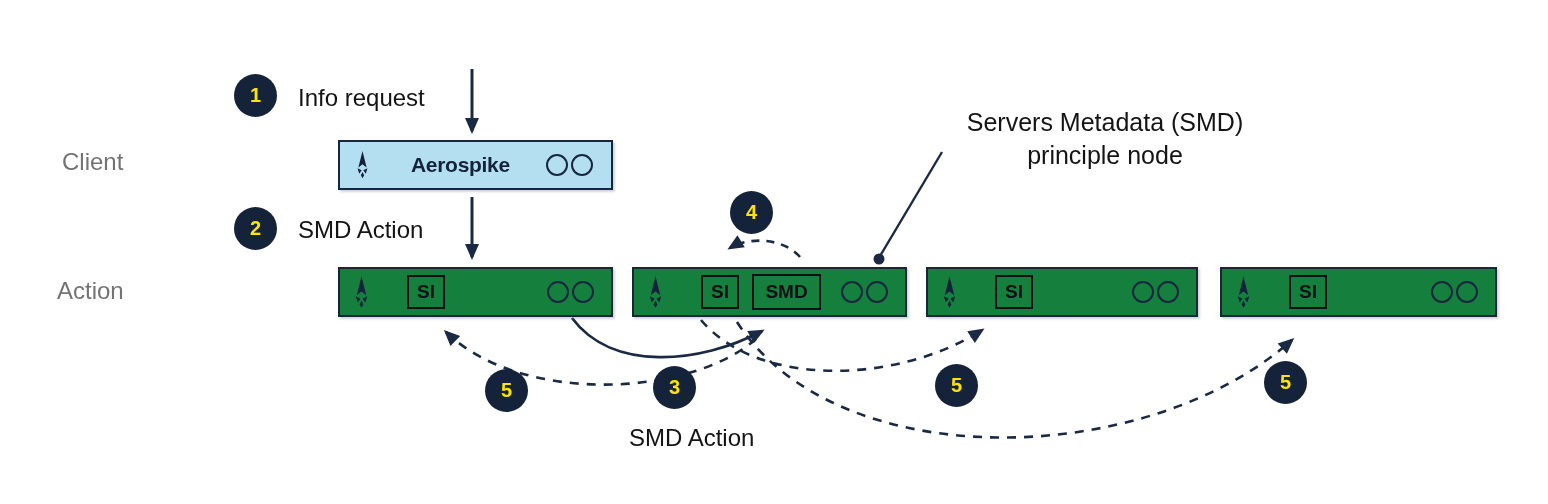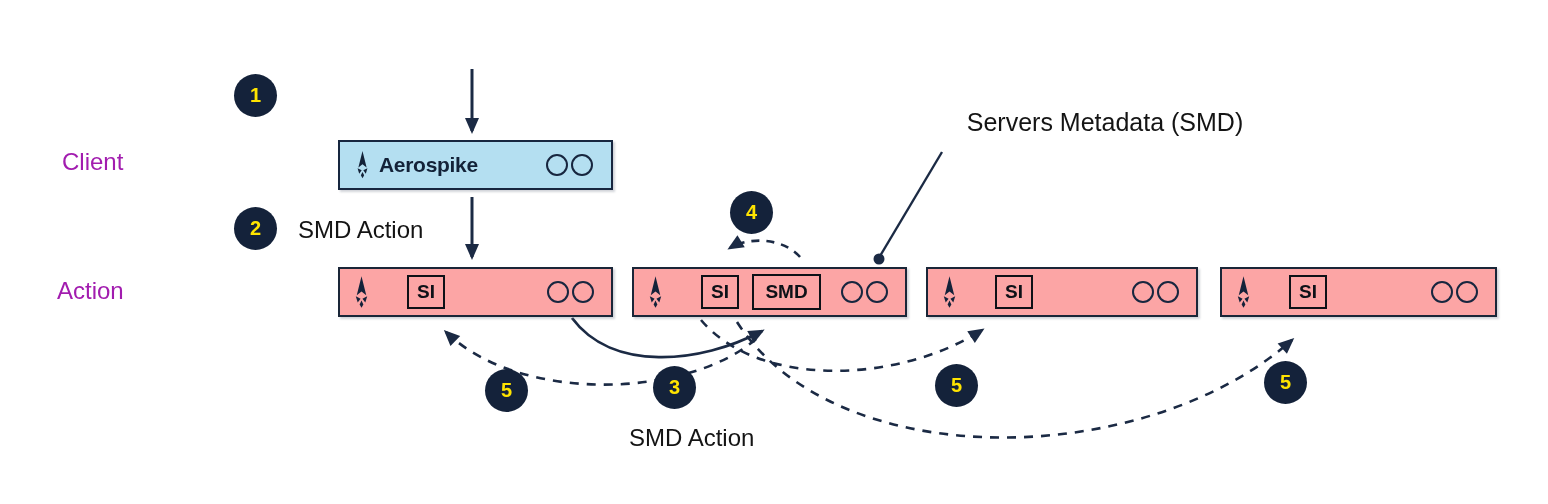--- a/index.html
+++ b/index.html
@@ -1,41 +1,41 @@
 <!DOCTYPE html>
 <html><head>
 <meta charset="utf-8">
 <style>
   html,body{margin:0;padding:0;background:#ffffff;}
   .canvas{
     position:relative;width:1548px;height:504px;background:#ffffff;
     font-family:"Liberation Sans", sans-serif;overflow:hidden;
   }
-  .rowlabel{position:absolute;font-size:24px;color:#a21caf;white-space:nowrap;}
+  .rowlabel{position:absolute;font-size:24px;color:#737373;white-space:nowrap;}
   .caption{position:absolute;font-size:24px;color:#141414;white-space:nowrap;}
   .annotation{
     position:absolute;left:905px;top:106px;width:400px;text-align:center;
     font-size:25px;line-height:33px;color:#141414;
   }
   .badge{
     position:absolute;width:43px;height:43px;border-radius:50%;
     background:#14223A;color:#FFE400;font-weight:bold;font-size:20px;
     display:flex;align-items:center;justify-content:center;z-index:5;
   }
   .node{
     position:absolute;height:50px;box-sizing:border-box;
     display:flex;align-items:center;z-index:3;
     box-shadow:2px 2px 2px rgba(125,135,150,0.35);
   }
   .client{
     background:#B4DFF1;border:2px solid #17263F;
-    left:338px;top:140px;width:275px;padding:0 18px 0 14px;
+    left:338px;top:140px;width:275px;padding:0 18px 0 14px;gap:32px;
   }
   .server{
-    background:#fca5a5;border:2.5px solid #1A2638;
+    background:#15803d;border:2.5px solid #1A2638;
     top:267px;width:275px;padding:0 17px 0 12px;
   }
   .brand{font-weight:bold;font-size:21px;color:#132238;margin-left:8px;letter-spacing:-0.3px;}
   .chip{
     box-sizing:border-box;border:2.5px solid #0D1117;height:34px;
     display:flex;align-items:center;justify-content:center;
     font-weight:bold;color:#0D1117;background:transparent;
   }
   .chip.si{width:38px;font-size:19px;margin-left:36px;}
   .chip.smd{width:69px;height:36px;font-size:19px;margin-left:13px;}
@@ -53,25 +53,27 @@
   <div class="rowlabel" style="left:57px;top:277px;">Action</div>
 
   <div class="badge" style="left:234px;top:74px;">1</div>
   <div class="badge" style="left:234px;top:207px;">2</div>
   <div class="badge" style="left:653px;top:366px;">3</div>
   <div class="badge" style="left:730px;top:191px;">4</div>
   <div class="badge" style="left:485px;top:369px;">5</div>
   <div class="badge" style="left:935px;top:364px;">5</div>
   <div class="badge" style="left:1264px;top:361px;">5</div>
 
+  <div class="caption" style="left:298px;top:84px;">Info request</div>
   <div class="caption" style="left:298px;top:216px;">SMD Action</div>
   <div class="caption" style="left:629px;top:424px;">SMD Action</div>
 
   <div class="annotation">
     <div>Servers Metadata (SMD)</div>
+    <div>principle node</div>
   </div>
 
   <div class="node client">
     <svg class="rocket" width="17" height="28" viewBox="0 0 20 34" aria-hidden="true">
       <g fill="#132238">
         <path d="M10,0 L15,20 L10,16 L5,20 Z"></path>
         <path d="M9,23.5 L4,21 L6,27.5 Z"></path>
         <path d="M11,23.5 L16,21 L14,27.5 Z"></path>
         <path d="M10,25.5 L12,29.5 L10,33 L8,29.5 Z"></path>
       </g>

